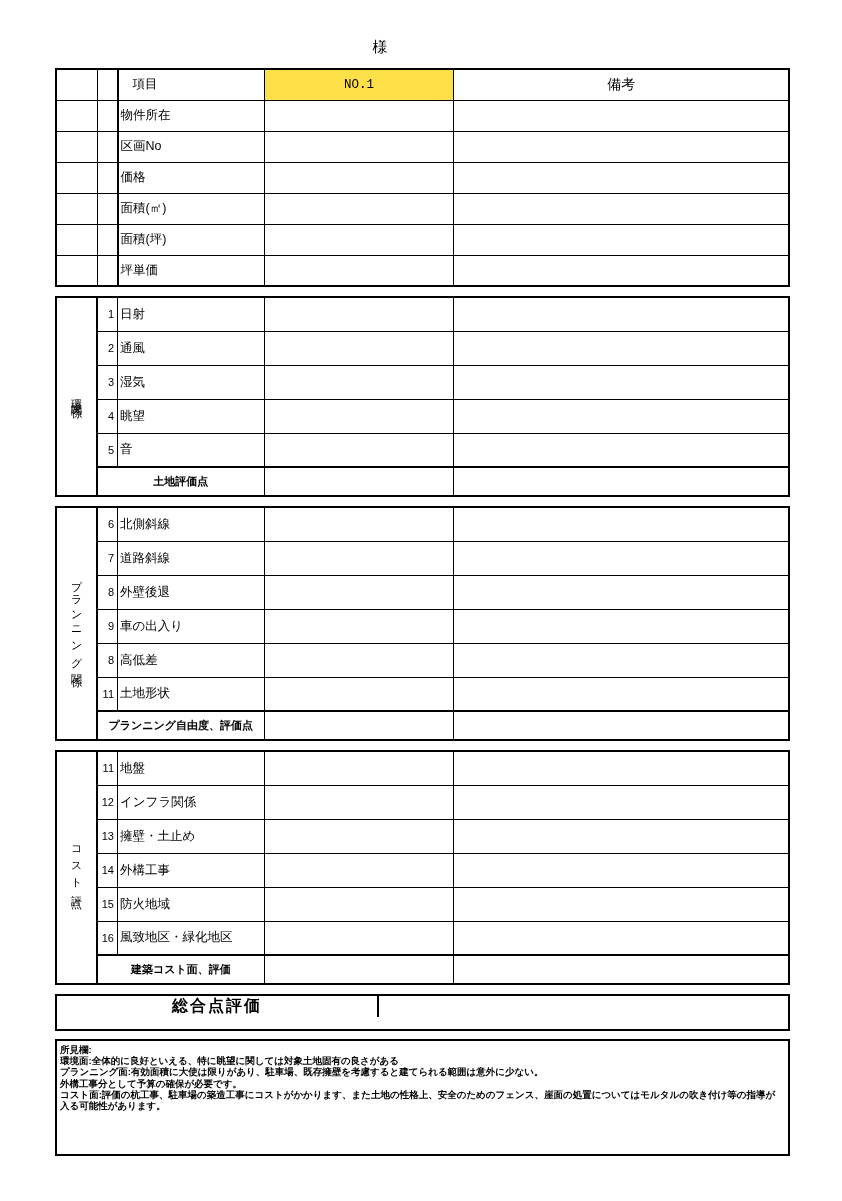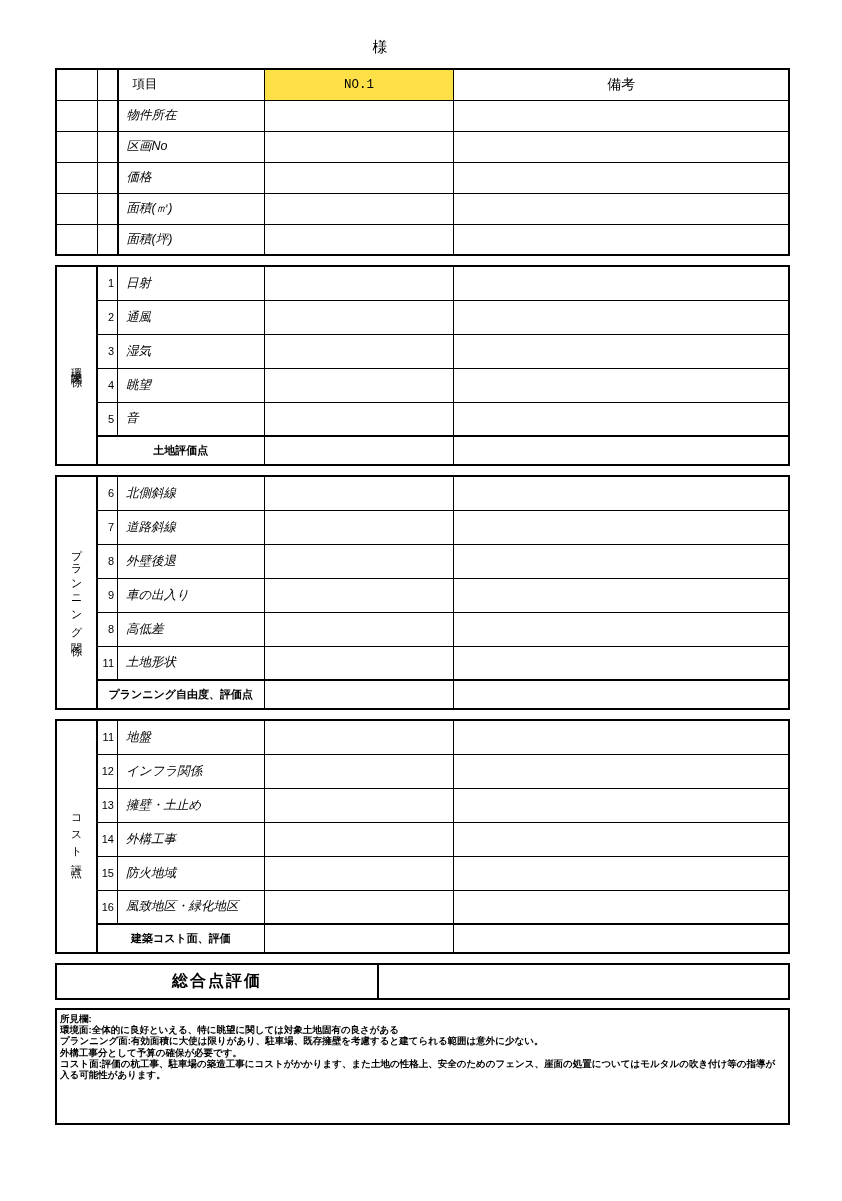--- a/index.html
+++ b/index.html
@@ -27,41 +27,41 @@
   
   col.c-sec { width: 40px; }
   col.c-num { width: 20px; }
   col.c-lbl { width: 143px; }
   col.c-no1 { width: 185px; }
   col.c-rem { width: 327px; }
 
   
   .info-table td { height: 31px; }
   .info-table td.c1 { border-right: 2px solid #000; }
-  td.lbl { font-size: 12.5px; padding-left: 8px; text-align: left; font-style: italic; }
+  td.lbl { font-size: 12.5px; padding-left: 2px; text-align: left; }
   td.hdr-item { font-size: 12.5px; padding-left: 14px; }
   td.hdr-no1 { font-size: 12.5px; text-align: center; }
   td.hdr-rem { font-size: 14px; text-align: center; }
 
   
   .section-table td { height: 34px; }
   td.sec { border-right: 2px solid #000; text-align: center; }
   .vtext {
     writing-mode: vertical-rl; text-orientation: upright;
     font-size: 11px; letter-spacing: 3px; display: inline-block;
     line-height: 1.1;
   }
   td.num { font-size: 11px; text-align: right; padding-right: 3px; }
   tr.summary td { height: 29px; border-top: 2px solid #000; }
   td.sum-lbl { font-weight: bold; font-size: 11px; text-align: center; }
 
   
   .total-row {
     display: flex; border: 2px solid #000; height: 37px;
-    margin-bottom: 8px; align-items: stretch;
+    margin-bottom: 8px; align-items: stretch; flex-direction: column;
   }
   .total-label {
     width: 322px; border-right: 2px solid #000;
     font-weight: bold; font-size: 16px; text-align: center;
     display: flex; align-items: center; justify-content: center;
     letter-spacing: 2px;
   }
   .total-value { flex: 1; }
 
   
@@ -125,20 +125,27 @@
           <td></td>
           <td></td>
         </tr>
         <tr>
           <td class="c0"></td>
           <td class="c1"></td>
           <td class="lbl">面積(坪)</td>
           <td></td>
           <td></td>
         </tr>
+        <tr>
+          <td class="c0"></td>
+          <td class="c1"></td>
+          <td class="lbl">坪単価</td>
+          <td></td>
+          <td></td>
+        </tr>
       </tbody>
     </table>
   </div>
 
   <div class="block">
     <table class="section-table">
       <colgroup>
           <col class="c-sec">
           <col class="c-num">
           <col class="c-lbl">

